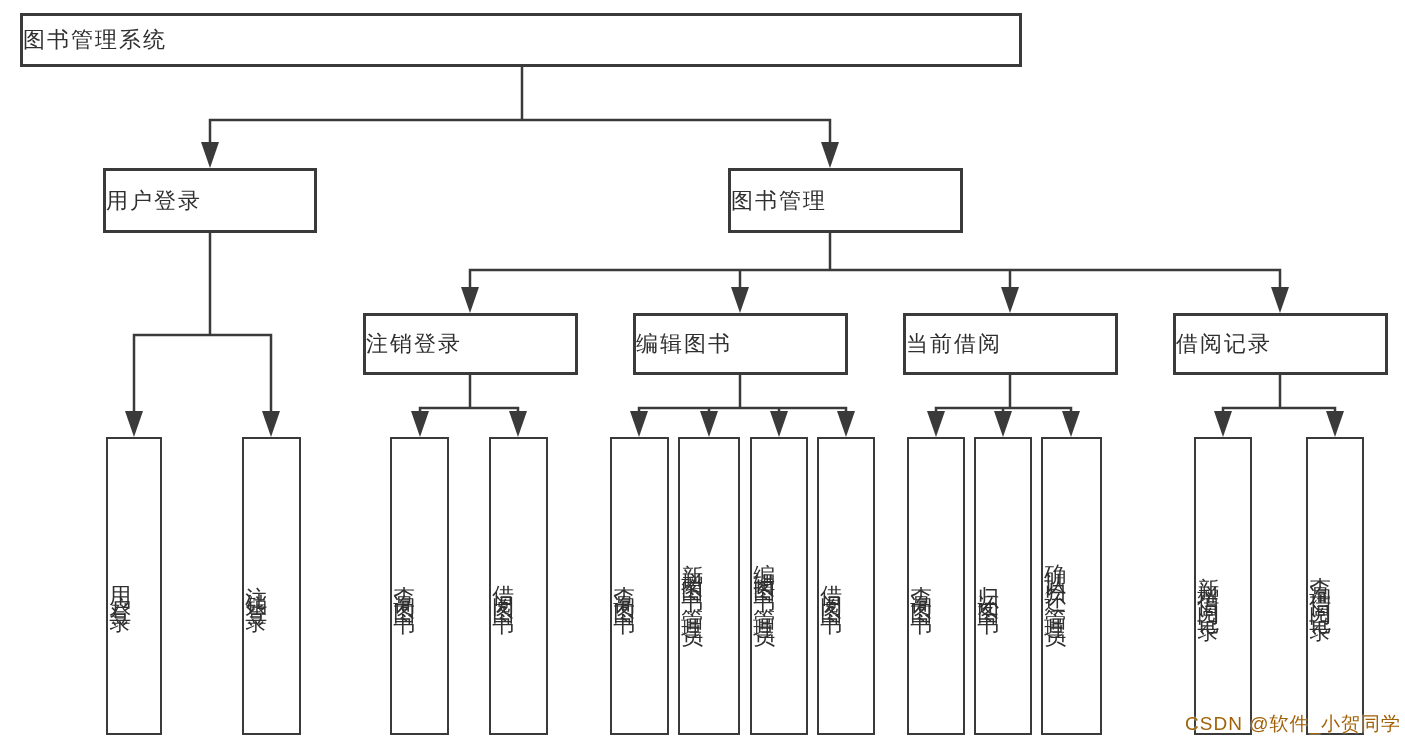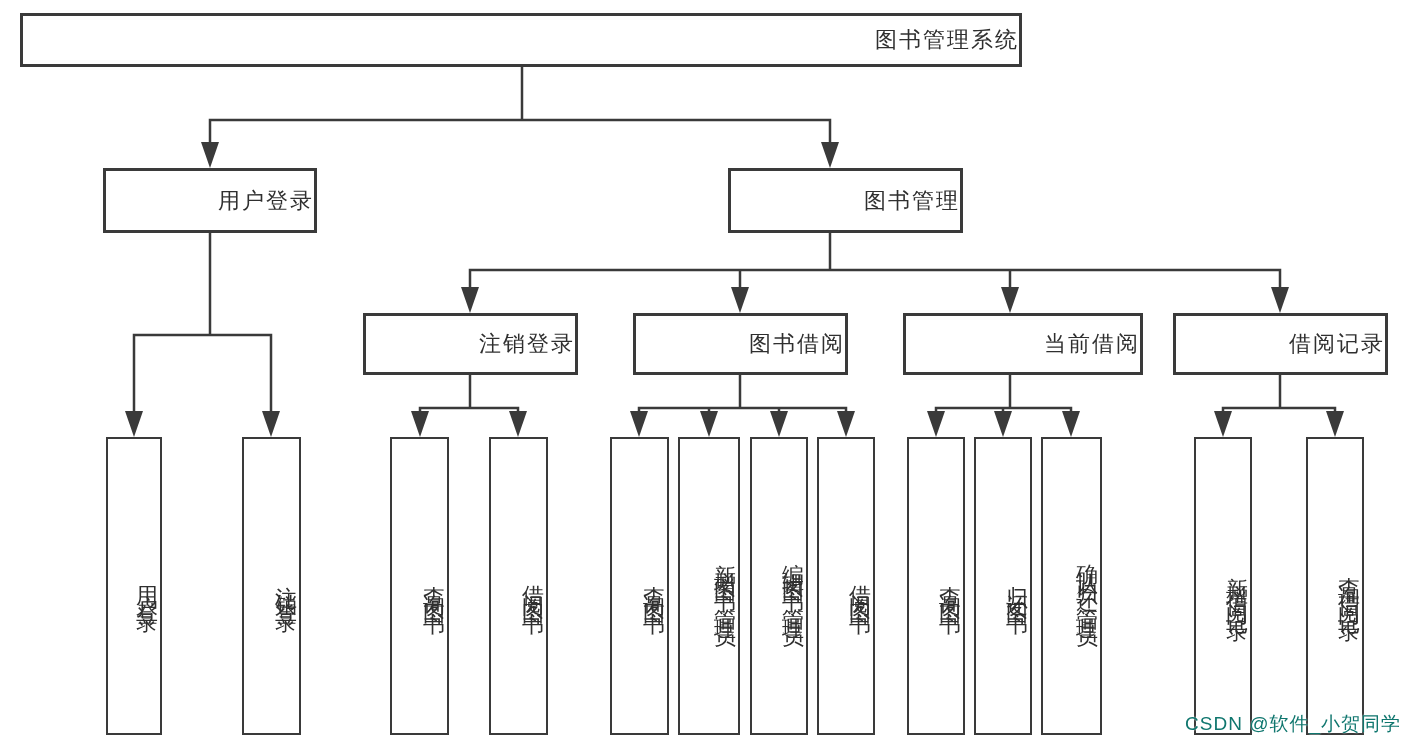--- a/index.html
+++ b/index.html
@@ -4,32 +4,32 @@
 <title>Diagram</title>
 <style>
   html,body{margin:0;padding:0;background:#fff;}
   .canvas{
     position:relative;width:1405px;height:747px;background:#ffffff;
     font-family:"Liberation Sans", sans-serif;overflow:hidden;
   }
   .wires{position:absolute;left:0;top:0;width:1405px;height:747px;}
   .node{
     position:absolute;box-sizing:border-box;background:#ffffff;
-    border:3px solid #3a3a3a;display:flex;align-items:center;justify-content:flex-end;
+    border:3px solid #3a3a3a;display:flex;align-items:center;justify-content:flex-start;
     color:#2f2f2f;
   }
   .node.h span{font-size:22px;letter-spacing:2px;white-space:nowrap;}
   .node.v{border-width:2.5px;}
   .node.v span{
     writing-mode:vertical-rl;text-orientation:mixed;
     font-size:22px;letter-spacing:9px;line-height:1.15;
   }
   .watermark{
     position:absolute;right:4px;top:711px;font-size:19px;letter-spacing:1px;
-    color:#0f766e;text-shadow:0 0 2px #ffffff;white-space:nowrap;
+    color:#a16207;text-shadow:0 0 2px #ffffff;white-space:nowrap;
   }
 </style>
 </head>
 <body>
 
 <div class="canvas">
 
   <svg class="wires" viewBox="0 0 1405 747" fill="none" stroke="#3a3a3a" stroke-width="2.5">
 
     <g>
@@ -100,23 +100,23 @@
     <span>用户登录</span>
   </div>
   <div class="node h" style="left:712px;top:168px;width:235px;height:65px;margin-left:16px;">
     <span>图书管理</span>
   </div>
 
   <div class="node h" style="left:363px;top:313px;width:215px;height:62px;">
     <span>注销登录</span>
   </div>
   <div class="node h" style="left:633px;top:313px;width:215px;height:62px;">
-    <span>图书借阅</span>
+    <span>编辑图书</span>
   </div>
-  <div class="node h" style="left:903px;top:313px;width:240px;height:62px;">
+  <div class="node h" style="left:903px;top:313px;width:215px;height:62px;">
     <span>当前借阅</span>
   </div>
   <div class="node h" style="left:1173px;top:313px;width:215px;height:62px;">
     <span>借阅记录</span>
   </div>
 
   <div class="node v" style="left:106px;top:437px;width:56px;height:298px;">
     <span>用户登录</span>
   </div>
   <div class="node v" style="left:242px;top:437px;width:59px;height:298px;">

